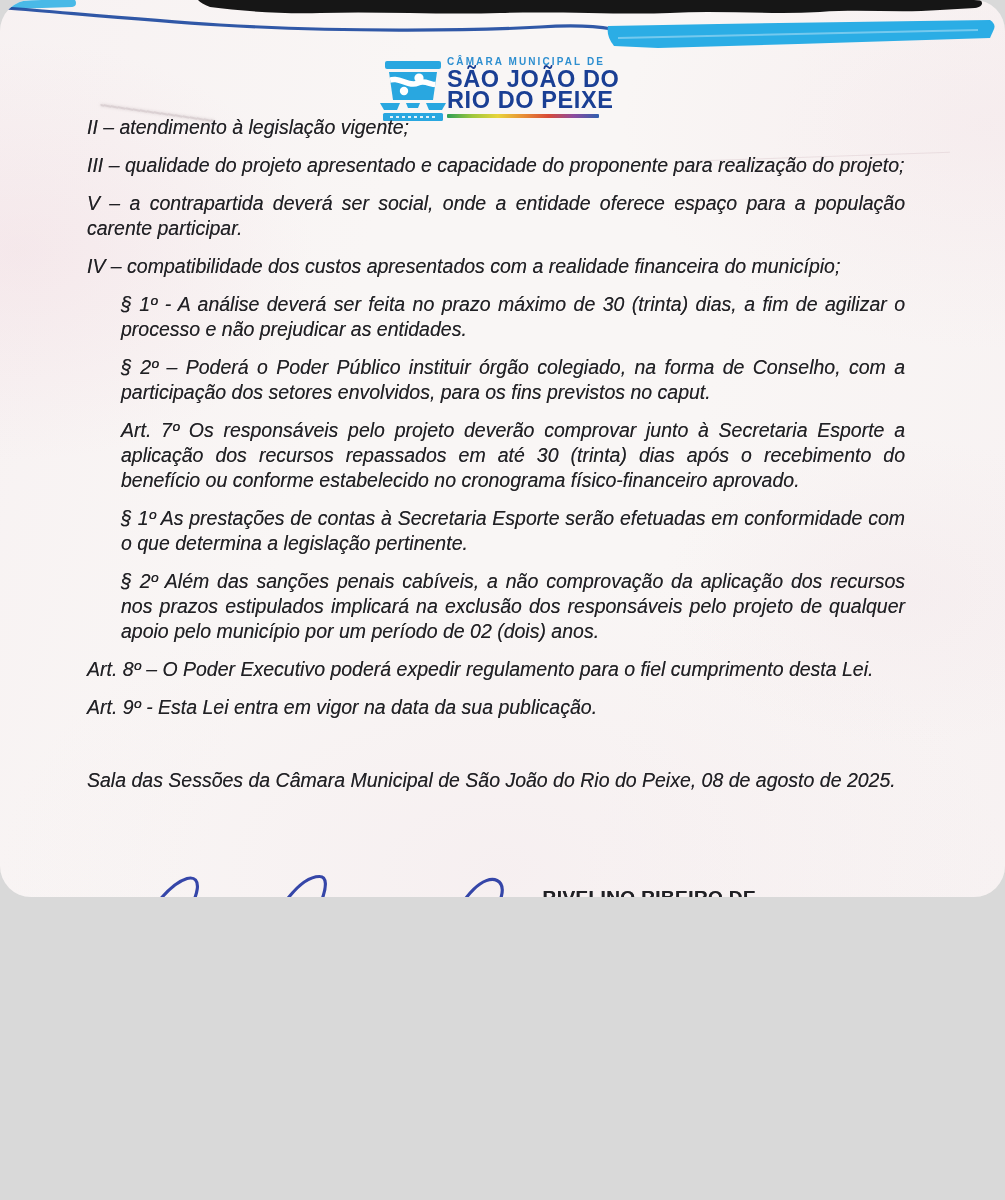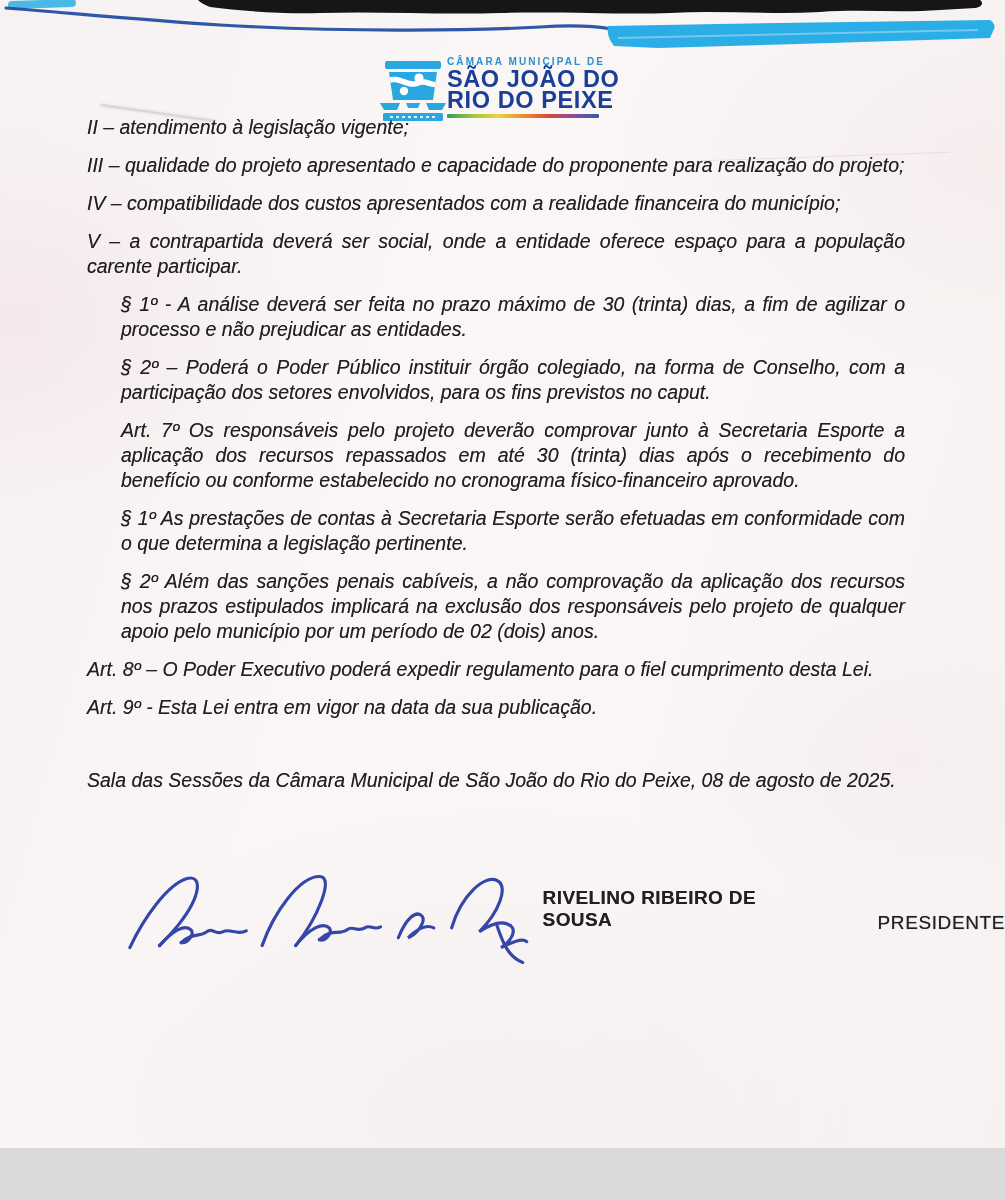--- a/index.html
+++ b/index.html
@@ -1,20 +1,21 @@
 <!DOCTYPE html>
 <html><head>
 <meta charset="utf-8">
 <style>
   html,body{margin:0;padding:0;background:#d9d9d9;}
   .page{
-    position:relative;width:1005px;height:1148px;overflow:hidden;
+    position:relative;width:1005px;height:897px;overflow:hidden;
     background:#f9f6f5;
     font-family:"Liberation Sans", sans-serif;
     color:#202024;
+    border-radius:31px;
   }
   .page::before{ 
     content:"";position:absolute;inset:0;pointer-events:none;
     background-image:
       radial-gradient(420px 300px at 2% 28%, rgba(238,205,215,.28), transparent 70%),
       radial-gradient(520px 320px at 98% 14%, rgba(238,210,218,.22), transparent 70%),
       radial-gradient(700px 420px at 50% 97%, rgba(240,224,230,.30), transparent 72%),
       radial-gradient(340px 220px at 90% 66%, rgba(236,215,222,.18), transparent 70%),
       linear-gradient(105deg, rgba(242,228,233,.25), rgba(255,255,255,0) 35%, rgba(255,255,255,0) 65%, rgba(240,226,231,.22));
   }
@@ -109,22 +110,22 @@
       <div class="lh-small">CÂMARA MUNICIPAL DE</div>
       <div class="lh-big">SÃO JOÃO DO</div>
       <div class="lh-big">RIO DO PEIXE</div>
       <div class="rainbow"></div>
     </div>
   </header>
 
   <main class="doc">
     <p>II – atendimento à legislação vigente;</p>
     <p>III – qualidade do projeto apresentado e capacidade do proponente para realização do projeto;</p>
+    <p>V – a contrapartida deverá ser social, onde a entidade oferece espaço para a população carente participar.</p>
     <p>IV – compatibilidade dos custos apresentados com a realidade financeira do município;</p>
-    <p>V – a contrapartida deverá ser social, onde a entidade oferece espaço para a população carente participar.</p>
     <p class="indent">§ 1º - A análise deverá ser feita no prazo máximo de 30 (trinta) dias, a fim de agilizar o processo e não prejudicar as entidades.</p>
     <p class="indent">§ 2º – Poderá o Poder Público instituir órgão colegiado, na forma de Conselho, com a participação dos setores envolvidos, para os fins previstos no caput.</p>
     <p class="indent">Art. 7º Os responsáveis pelo projeto deverão comprovar junto à Secretaria Esporte a aplicação dos recursos repassados em até 30 (trinta) dias após o recebimento do benefício ou conforme estabelecido no cronograma físico-financeiro aprovado.</p>
     <p class="indent">§ 1º As prestações de contas à Secretaria Esporte serão efetuadas em conformidade com o que determina a legislação pertinente.</p>
     <p class="indent">§ 2º Além das sanções penais cabíveis, a não comprovação da aplicação dos recursos nos prazos estipulados implicará na exclusão dos responsáveis pelo projeto de qualquer apoio pelo município por um período de 02 (dois) anos.</p>
     <p>Art. 8º – O Poder Executivo poderá expedir regulamento para o fiel cumprimento desta Lei.</p>
     <p>Art. 9º - Esta Lei entra em vigor na data da sua publicação.</p>
     <p class="closing">Sala das Sessões da Câmara Municipal de São João do Rio do Peixe, 08 de agosto de 2025.</p>
   </main>
 

